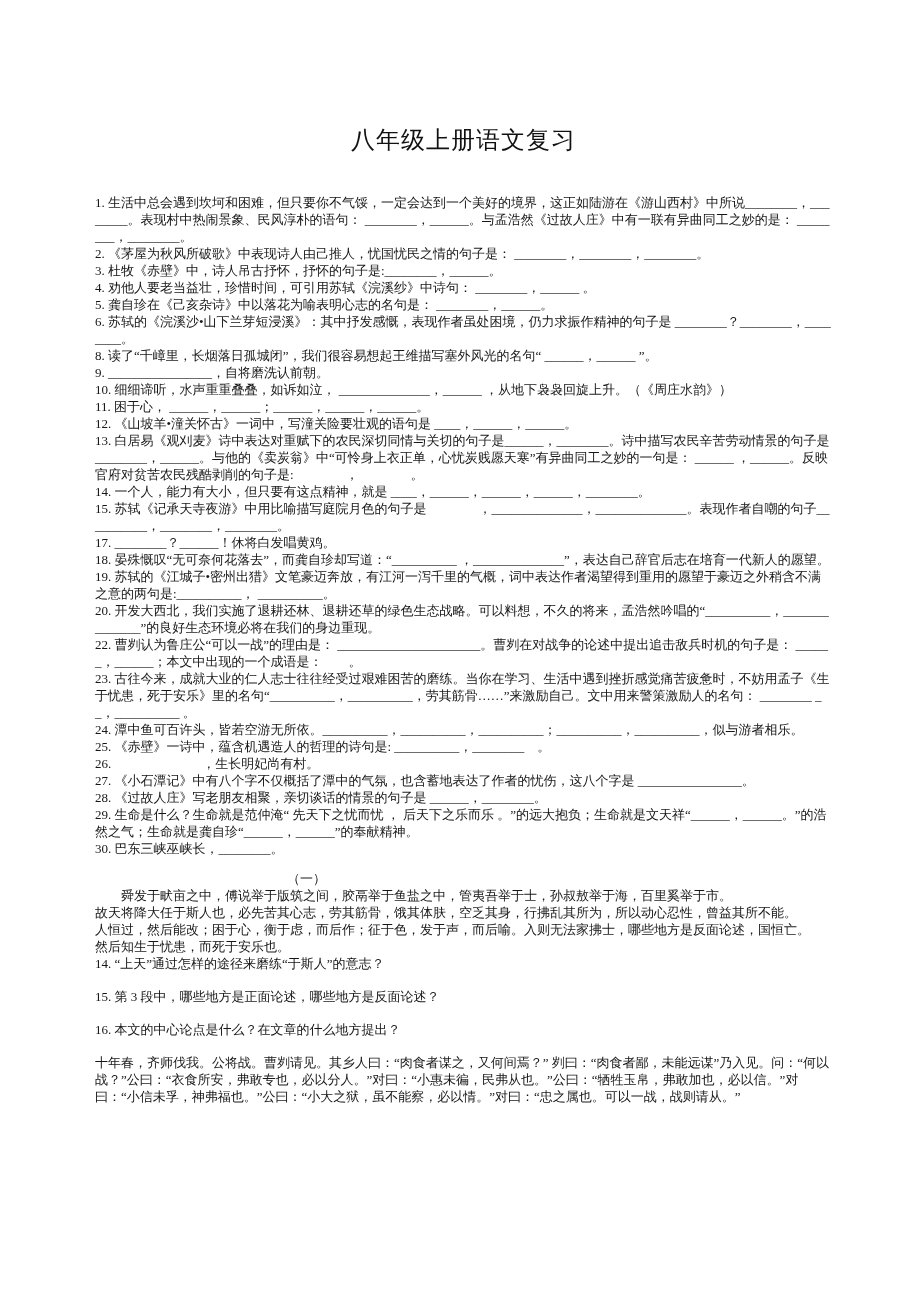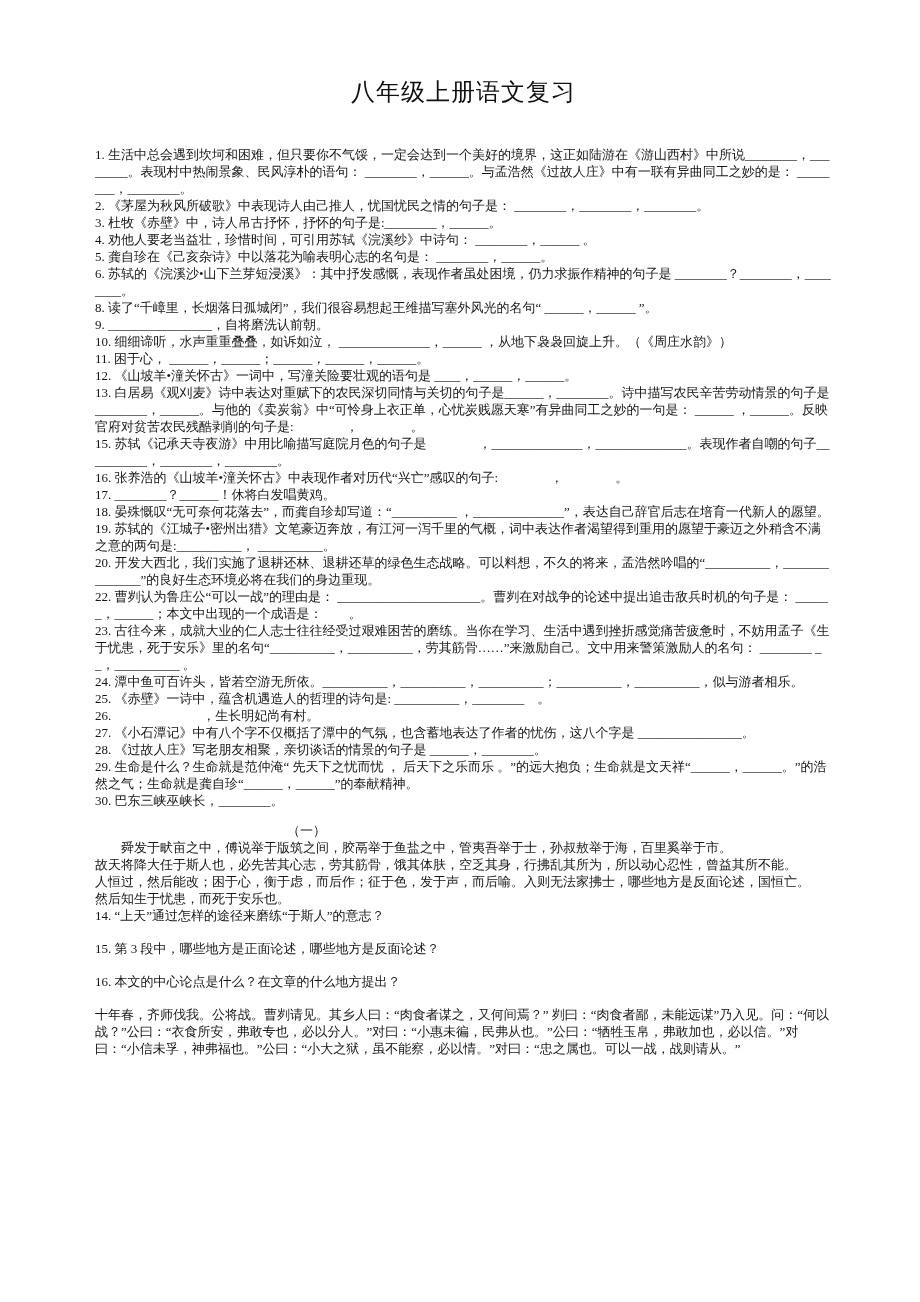--- a/index.html
+++ b/index.html
@@ -13,20 +13,21 @@
     font-family: "Liberation Serif", "DejaVu Serif", serif;
     color: #161616;
   }
   .page {
     box-sizing: border-box;
     width: 920px;
     height: 1060px;
     padding: 76px 88px 0 95px;
     background: #ffffff;
     overflow: hidden;
+    margin-top: 48px;
   }
   .doc-title {
     margin: 0 0 38px 0;
     font-size: 24px;
     font-weight: 500;
     text-align: center;
     letter-spacing: 1px;
     color: #111111;
   }
   .q {
@@ -66,22 +67,22 @@
     <p class="q">3. 杜牧《赤壁》中，诗人吊古抒怀，抒怀的句子是:________，______。</p>
     <p class="q">4. 劝他人要老当益壮，珍惜时间，可引用苏轼《浣溪纱》中诗句： ________，______ 。</p>
     <p class="q">5. 龚自珍在《己亥杂诗》中以落花为喻表明心志的名句是： ________，______。</p>
     <p class="q">6. 苏轼的《浣溪沙•山下兰芽短浸溪》：其中抒发感慨，表现作者虽处困境，仍力求振作精神的句子是 ________？________，________。</p>
     <p class="q">8. 读了“千嶂里，长烟落日孤城闭”，我们很容易想起王维描写塞外风光的名句“ ______，______ ”。</p>
     <p class="q">9. ________________，自将磨洗认前朝。</p>
     <p class="q">10. 细细谛听，水声重重叠叠，如诉如泣， ______________，______ ，从地下袅袅回旋上升。（《周庄水韵》）</p>
     <p class="q">11. 困于心， ______，______；______，______，______。</p>
     <p class="q">12. 《山坡羊•潼关怀古》一词中，写潼关险要壮观的语句是 ____，______，______。</p>
     <p class="q">13. 白居易《观刈麦》诗中表达对重赋下的农民深切同情与关切的句子是______，________。诗中描写农民辛苦劳动情景的句子是 ________，______。与他的《卖炭翁》中“可怜身上衣正单，心忧炭贱愿天寒”有异曲同工之妙的一句是： ______ ，______。反映官府对贫苦农民残酷剥削的句子是:　　　　，　　　　。</p>
+    <p class="q">14. 一个人，能力有大小，但只要有这点精神，就是 ____，______，______，______，________。</p>
     <p class="q">15. 苏轼《记承天寺夜游》中用比喻描写庭院月色的句子是　　　　，______________，______________。表现作者自嘲的句子__________，________，________。</p>
-    <p class="q">16. 张养浩的《山坡羊•潼关怀古》中表现作者对历代“兴亡”感叹的句子:　　　　，　　　　。</p>
     <p class="q">17. ________？______！休将白发唱黄鸡。</p>
     <p class="q">18. 晏殊慨叹“无可奈何花落去”，而龚自珍却写道：“__________ ，______________”，表达自己辞官后志在培育一代新人的愿望。</p>
     <p class="q">19. 苏轼的《江城子•密州出猎》文笔豪迈奔放，有江河一泻千里的气概，词中表达作者渴望得到重用的愿望于豪迈之外稍含不满之意的两句是:__________， __________。</p>
     <p class="q">20. 开发大西北，我们实施了退耕还林、退耕还草的绿色生态战略。可以料想，不久的将来，孟浩然吟唱的“__________，______________”的良好生态环境必将在我们的身边重现。</p>
     <p class="q">22. 曹刿认为鲁庄公“可以一战”的理由是： ______________________。曹刿在对战争的论述中提出追击敌兵时机的句子是： ______，______；本文中出现的一个成语是：　　。</p>
     <p class="q">23. 古往今来，成就大业的仁人志士往往经受过艰难困苦的磨练。当你在学习、生活中遇到挫折感觉痛苦疲惫时，不妨用孟子《生于忧患，死于安乐》里的名句“__________，__________，劳其筋骨……”来激励自己。文中用来警策激励人的名句： ________ __，__________ 。</p>
     <p class="q">24. 潭中鱼可百许头，皆若空游无所依。__________，__________，__________；__________，__________，似与游者相乐。</p>
     <p class="q">25. 《赤壁》一诗中，蕴含机遇造人的哲理的诗句是: __________，________　。</p>
     <p class="q">26.　　　　　　　，生长明妃尚有村。</p>
     <p class="q">27. 《小石潭记》中有八个字不仅概括了潭中的气氛，也含蓄地表达了作者的忧伤，这八个字是 ________________。</p>

